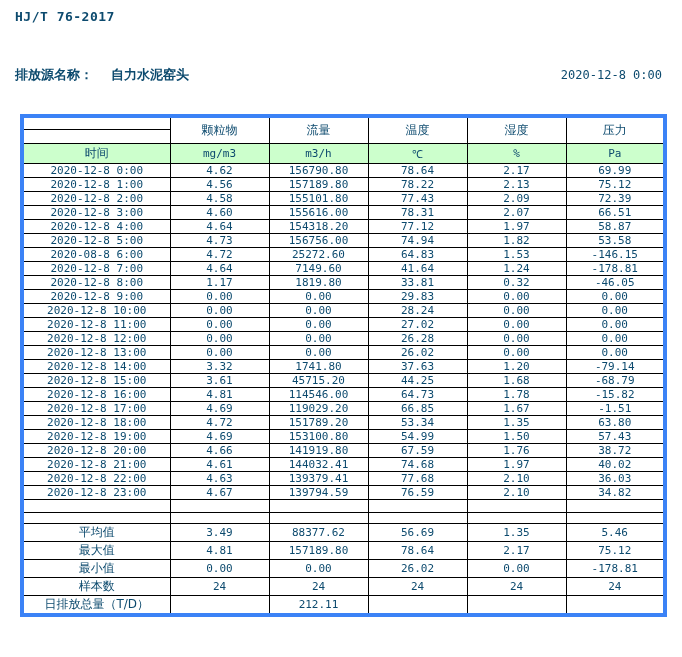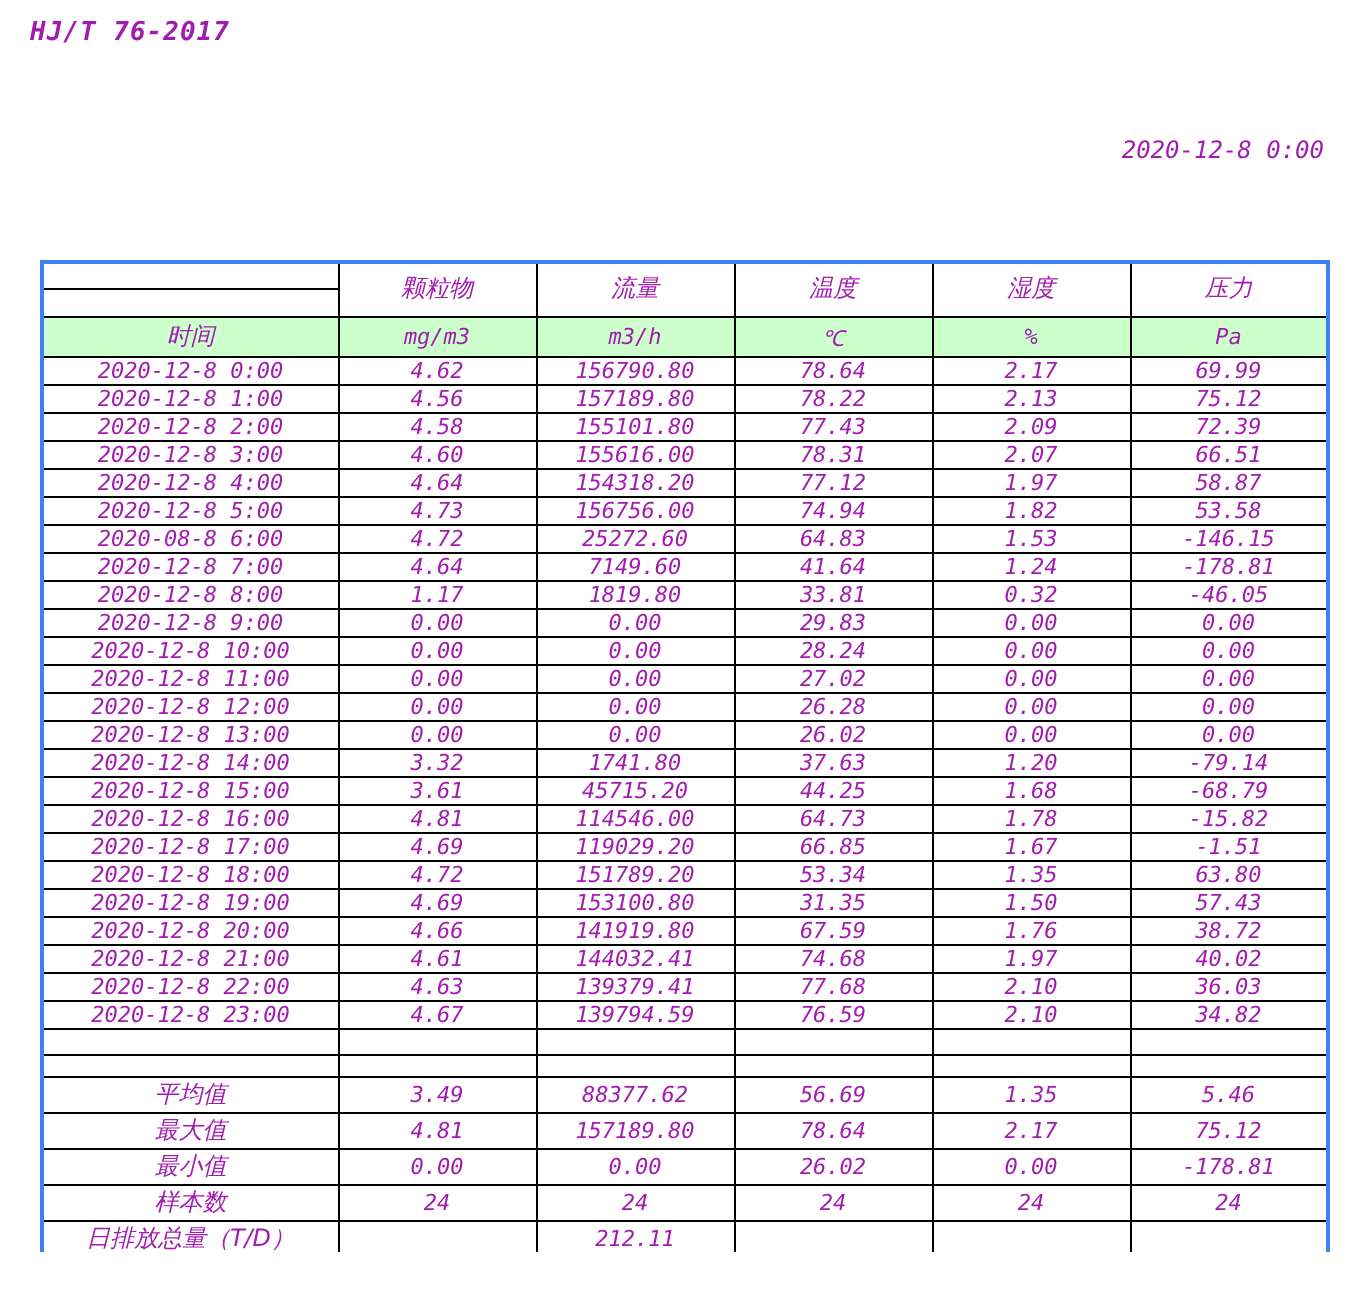--- a/index.html
+++ b/index.html
@@ -1,41 +1,41 @@
 <!DOCTYPE html>
 <html><head>
 <meta charset="utf-8">
 <style>
   * { margin:0; padding:0; box-sizing:border-box; }
   html,body { background:#ffffff; }
   .page {
     position:relative; width:682px; height:626px; background:#ffffff;
-    font-family:"DejaVu Sans", sans-serif; color:#a21caf;font-style:italic;
+    font-family:"DejaVu Sans", sans-serif; color:#0c4a6e;
   }
   .standard {
     position:absolute; top:9px; left:15px;
     font-family:"DejaVu Sans Mono", monospace; font-weight:bold; font-size:13px;
     letter-spacing:0.5px;
   }
   .title {
     position:absolute; top:31px; left:0; width:100%; text-align:center;
     font-weight:bold; font-size:15px;
   }
   .source-row {
     position:absolute; top:66px; left:15px; font-weight:bold; font-size:13px;
   }
   .source-row .name { margin-left:18px; }
   .datetime {
     position:absolute; top:68px; right:20px;
     font-family:"DejaVu Sans Mono", monospace; font-size:12px;
   }
   table.report {
-    position:absolute; top:130px; left:20px; width:643px;
+    position:absolute; top:114px; left:20px; width:643px;
     border-collapse:collapse; table-layout:fixed;
-    border:2px solid #3b82f6;
+    border:4px solid #3b82f6;
   }
   table.report td, table.report th {
     border:1px solid #000; text-align:center; vertical-align:middle;
     padding:0; overflow:hidden; white-space:nowrap; font-weight:normal;
   }
   .zh  { font-family:"DejaVu Sans", sans-serif; font-size:12px; }
   .num { font-family:"DejaVu Sans Mono", monospace; font-size:11px; }
   tr.head-sub td { height:13px; }
   th.colhead { font-size:12px; height:27px; }
   tr.units-row td { height:20px; background:#ccffcc; }
@@ -57,20 +57,23 @@
   .pos-month { left:628px; }
   .pos-day { left:663px; }
 </style>
 </head>
 <body>
 
 <div class="page">
 
   <div class="standard">HJ/T  76-2017</div>
 
+  <div class="source-row">
+    <span>排放源名称：</span><span class="name">自力水泥窑头</span>
+  </div>
   <div class="datetime">2020-12-8 0:00</div>
 
   <table class="report">
     <colgroup>
       <col style="width:148px">
       <col style="width:99px">
         <col style="width:99px">
         <col style="width:99px">
         <col style="width:99px">
         <col style="width:99px">
@@ -247,21 +250,21 @@
           <td class="num">4.72</td>
           <td class="num">151789.20</td>
           <td class="num">53.34</td>
           <td class="num">1.35</td>
           <td class="num">63.80</td>
         </tr>
         <tr>
           <td class="num">2020-12-8 19:00</td>
           <td class="num">4.69</td>
           <td class="num">153100.80</td>
-          <td class="num">31.35</td>
+          <td class="num">54.99</td>
           <td class="num">1.50</td>
           <td class="num">57.43</td>
         </tr>
         <tr>
           <td class="num">2020-12-8 20:00</td>
           <td class="num">4.66</td>
           <td class="num">141919.80</td>
           <td class="num">67.59</td>
           <td class="num">1.76</td>
           <td class="num">38.72</td>

